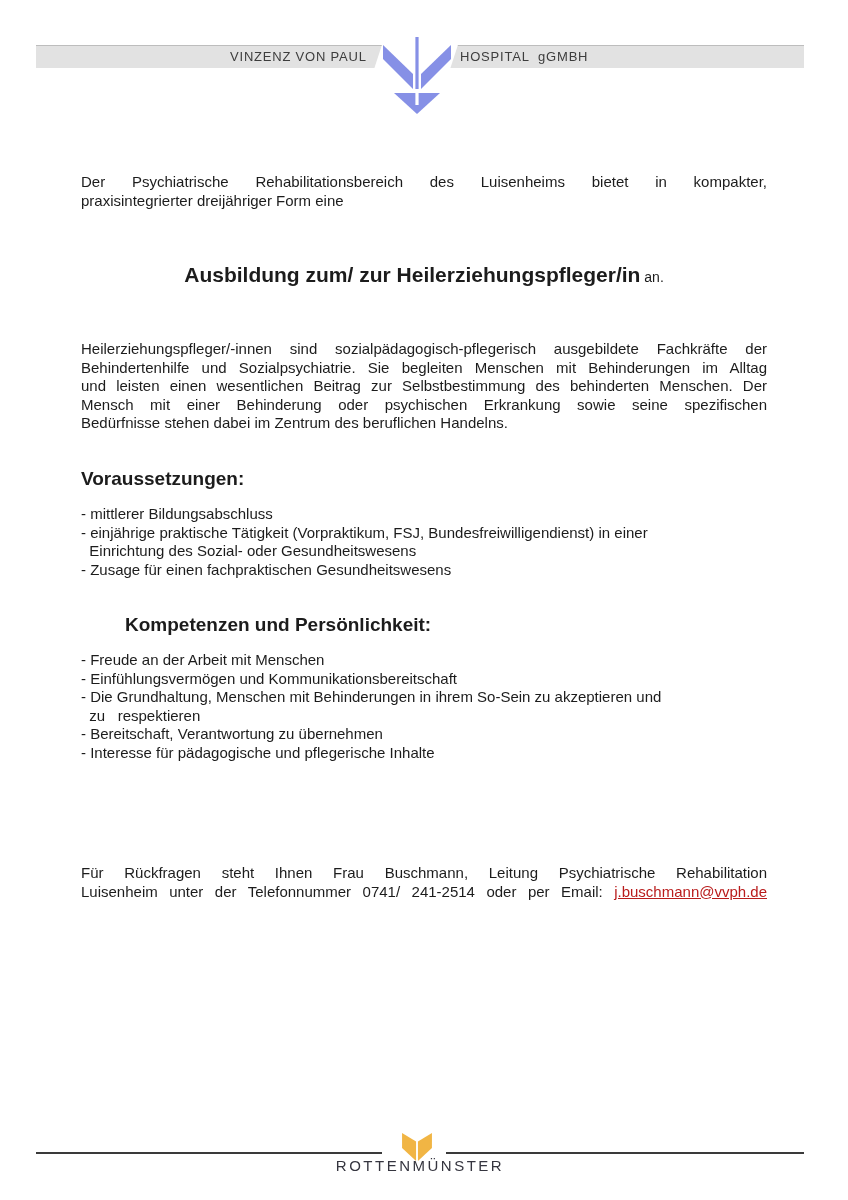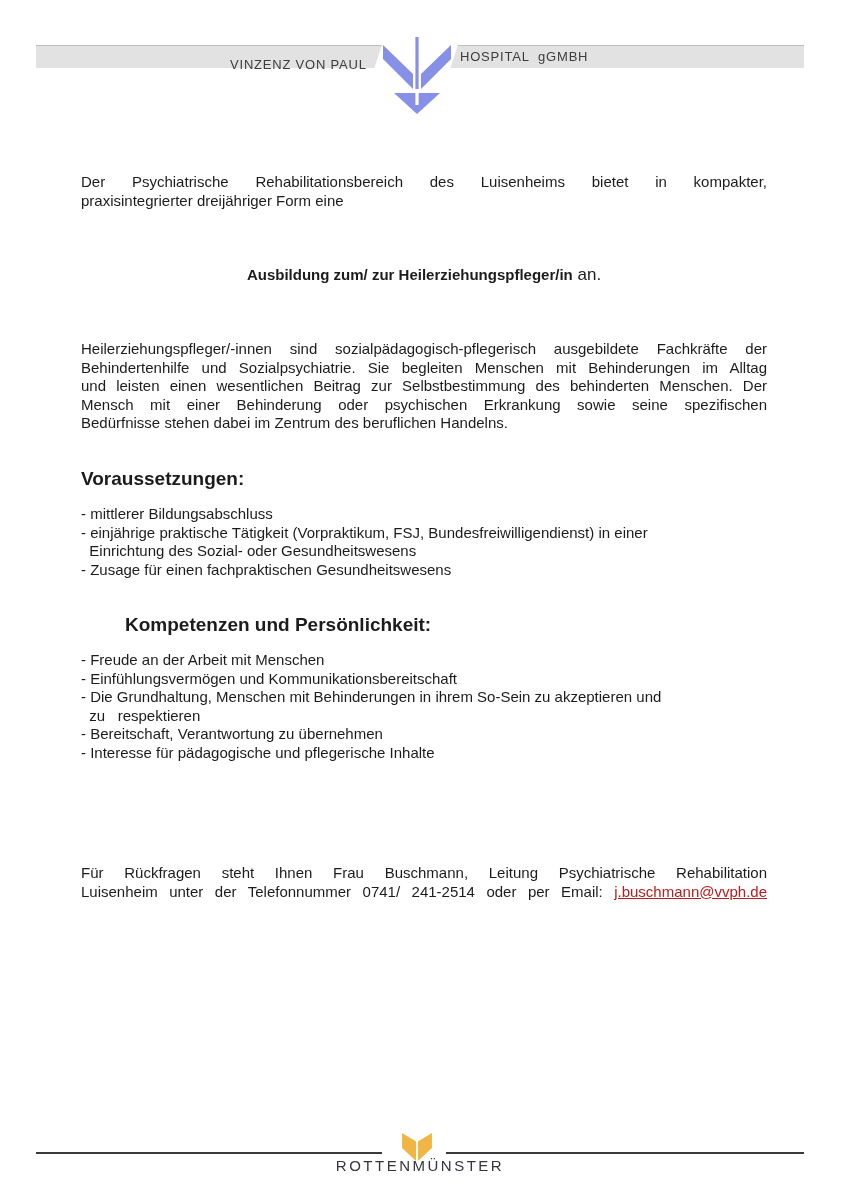--- a/index.html
+++ b/index.html
@@ -17,39 +17,39 @@
     width:768px; height:22px;
     background:#e2e2e2;
     border-top:1px solid #bdbdbd;
   }
   .header-text {
     position:absolute; top:0;
     font-size:13px; line-height:22px;
     letter-spacing:0.8px; color:#3d3d3d;
     white-space:pre;
   }
-  .header-text.left  { left:194px;margin-top:8px; }
+  .header-text.left  { left:194px; }
   .header-text.right { left:424px; }
   .logo-backdrop {
     position:absolute; left:342px; top:-2px;
     width:76px; height:26px;
     background:#ffffff;
     transform:skewX(-18deg);
   }
   .vvp-logo { position:absolute; left:383px; top:37px; }
   
   .block {
     position:absolute; left:81px; width:686px;
     font-size:15px; line-height:18.6px;
   }
   .jline { text-align:justify; text-align-last:justify; }
   .pre   { white-space:pre-wrap; }
   .headline-block { text-align:center; }
-  .headline-bold  { font-weight:bold; font-size:15px; }
-  .headline-rest  { font-size:17px; }
+  .headline-bold  { font-weight:bold; font-size:21px; }
+  .headline-rest  { font-size:14px; }
   .sec-title { font-weight:bold; font-size:19px; }
   .email-link {
     color:#b91c1c; text-decoration:underline; cursor:pointer;
   }
   
   .footer-line {
     position:absolute; top:1152px; height:2px; background:#3a3a3a;
   }
   .footer-line.left  { left:36px;  width:346px; }
   .footer-line.right { left:446px; width:358px; }

